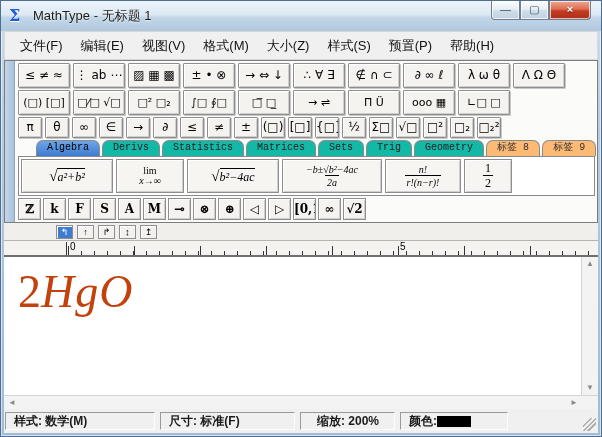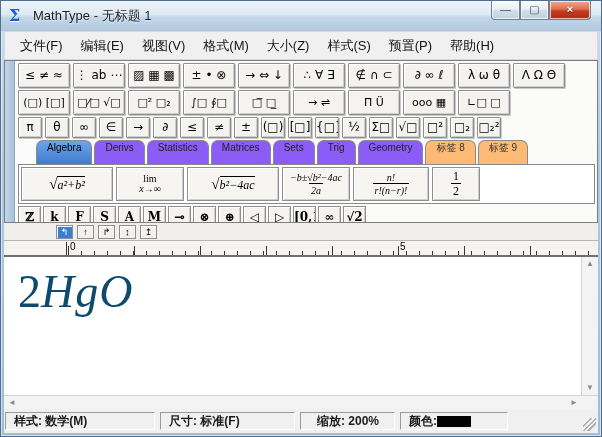--- a/index.html
+++ b/index.html
@@ -45,22 +45,22 @@
   .tb-row{ display:flex; gap:3px; margin-bottom:2px; }
   .tb-btn{ width:52px; height:25px; flex:none;
     background:#f4f3ef; border:1px solid #8e8e8e; border-radius:1px;
     box-shadow:inset 1px 1px 0 #ffffff, inset -1px -1px 0 #cfcfcf, 1px 1px 0 rgba(0,0,0,.2);
     font:12px "DejaVu Sans", sans-serif; color:#000; text-align:center; line-height:23px;
     overflow:hidden; white-space:nowrap; }
   .tb-row.row2 .tb-btn{ font-size:11px; }
   .tb-row.row3 .tb-btn{ width:24px; height:21px; line-height:19px; font-size:12px; }
 
   
-  .palette-tabs{ display:flex; gap:2px; margin:1px 0 0 18px; height:24px; }
-  .tab{ background:#8b5cf6; border:1px solid #8a8a8a; border-bottom:none;
+  .palette-tabs{ display:flex; gap:2px; margin:1px 0 0 18px; height:16px;font-family:Liberation Mono, monospace; }
+  .tab{ background:#14b8a6; border:1px solid #8a8a8a; border-bottom:none;
     border-radius:7px 7px 0 0; font-size:10px; line-height:14px; padding:0 10px;
     color:#222; white-space:nowrap; }
   .tab.active{ background:linear-gradient(180deg,#6ea5e8,#3f7bd0); color:#000; }
   .tab.cjk{ color:#333; background:#fdba74; }
 
   
   .big-row{ display:flex; gap:3px; border:1px solid #8a8a8a; background:#fff;
     padding:2px 2px; height:40px; }
   .big-btn{ height:34px; flex:none; display:inline-flex; align-items:center; justify-content:center;
     background:#f6f5f2; border:1px solid #8e8e8e;
@@ -95,21 +95,21 @@
   .ticks-small{ position:absolute; left:64px; right:4px; bottom:0; height:4px;
     background:repeating-linear-gradient(to right,#333 0 1px,transparent 1px 13px); }
   .ticks-big{ position:absolute; left:64px; right:4px; bottom:0; height:9px;
     background:repeating-linear-gradient(to right,#333 0 1px,transparent 1px 66px); }
   .ruler-label{ position:absolute; top:0; font:10px "Liberation Sans", sans-serif; color:#000; }
   .ruler-zero-bar{ position:absolute; left:62px; top:1px; bottom:0; width:1px; background:#333; }
 
   
   .canvas-row{ flex:1; display:flex; background:#fff; min-height:0; }
   .canvas{ flex:1; background:#fff; padding:10px 0 0 14px; }
-  .equation{ font-family:"Liberation Serif", serif; font-size:46px; color:#0c4a6e; line-height:1.1; }
+  .equation{ font-family:"Liberation Serif", serif; font-size:46px; color:#c2410c; line-height:1.1; }
   .equation .coeff{ font-style:normal; }
   .equation .formula{ font-style:italic; letter-spacing:1px; }
 
   .vscroll{ width:17px; flex:none; background:#f3f3f3; border-left:1px solid #d4d4d4;
     display:flex; flex-direction:column; justify-content:space-between; align-items:center; padding:2px 0; }
   .scroll-arrow{ font-size:8px; color:#8a8a8a; line-height:10px; }
 
   .hscroll{ height:14px; flex:none; background:#f3f3f3; border-top:1px solid #d4d4d4;
     display:flex; justify-content:space-between; align-items:center; padding:0 20px 0 4px; }
 
@@ -226,21 +226,21 @@
         <button class="big-btn" style="width:68px">
           <span class="stack">
               <span class="top">lim</span>
               <span class="bot">x→∞</span>
             </span>
         </button>
         <button class="big-btn" style="width:92px">
           <span class="rad-sign">√</span>
             <span class="rad-body">b²−4ac</span>
         </button>
-        <button class="big-btn" style="width:68px">
+        <button class="big-btn" style="width:100px">
           <span class="frac">
               <span class="num">−b±√b²−4ac</span>
               <span class="den">2a</span>
             </span>
         </button>
         <button class="big-btn" style="width:76px">
           <span class="frac">
               <span class="num">n!</span>
               <span class="den">r!(n−r)!</span>
             </span>

